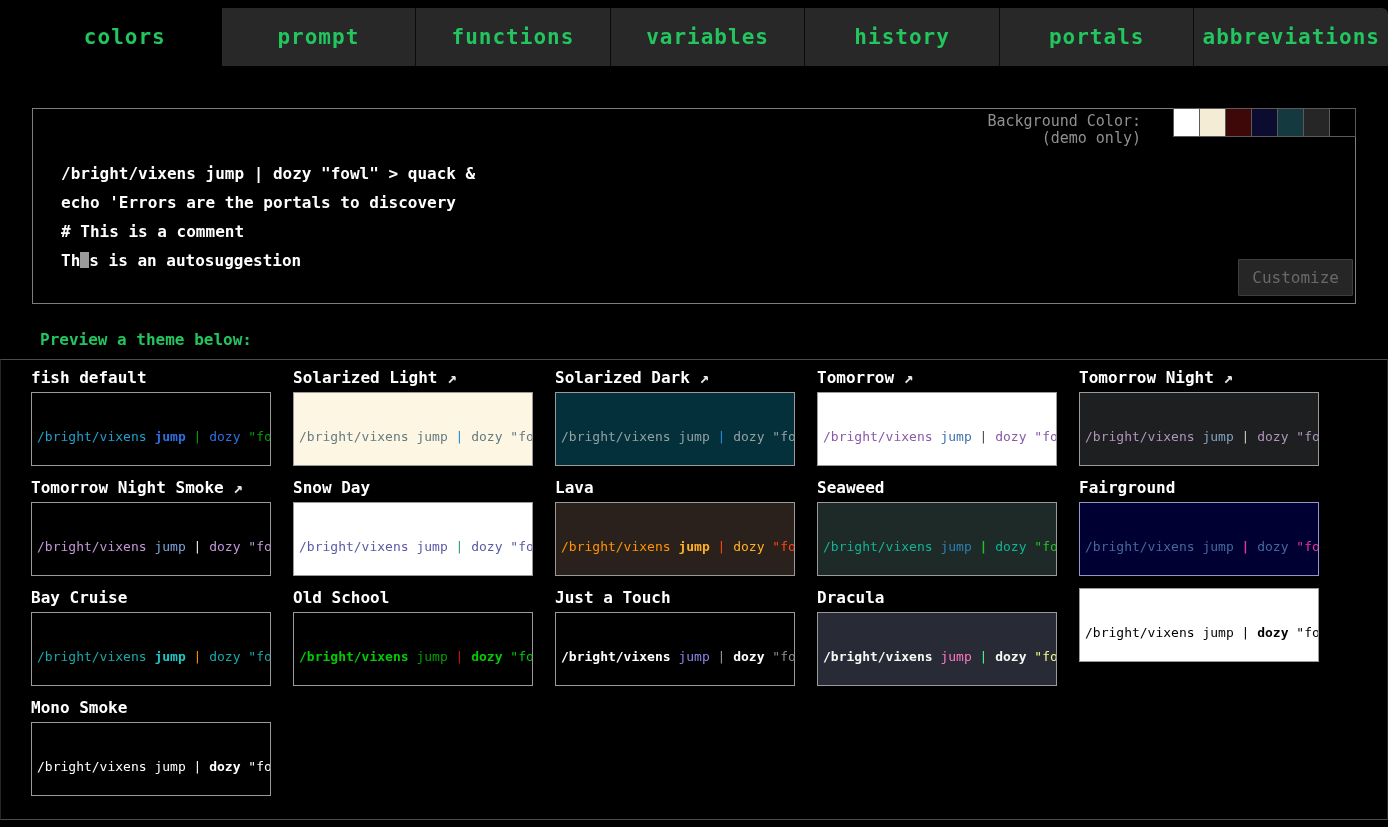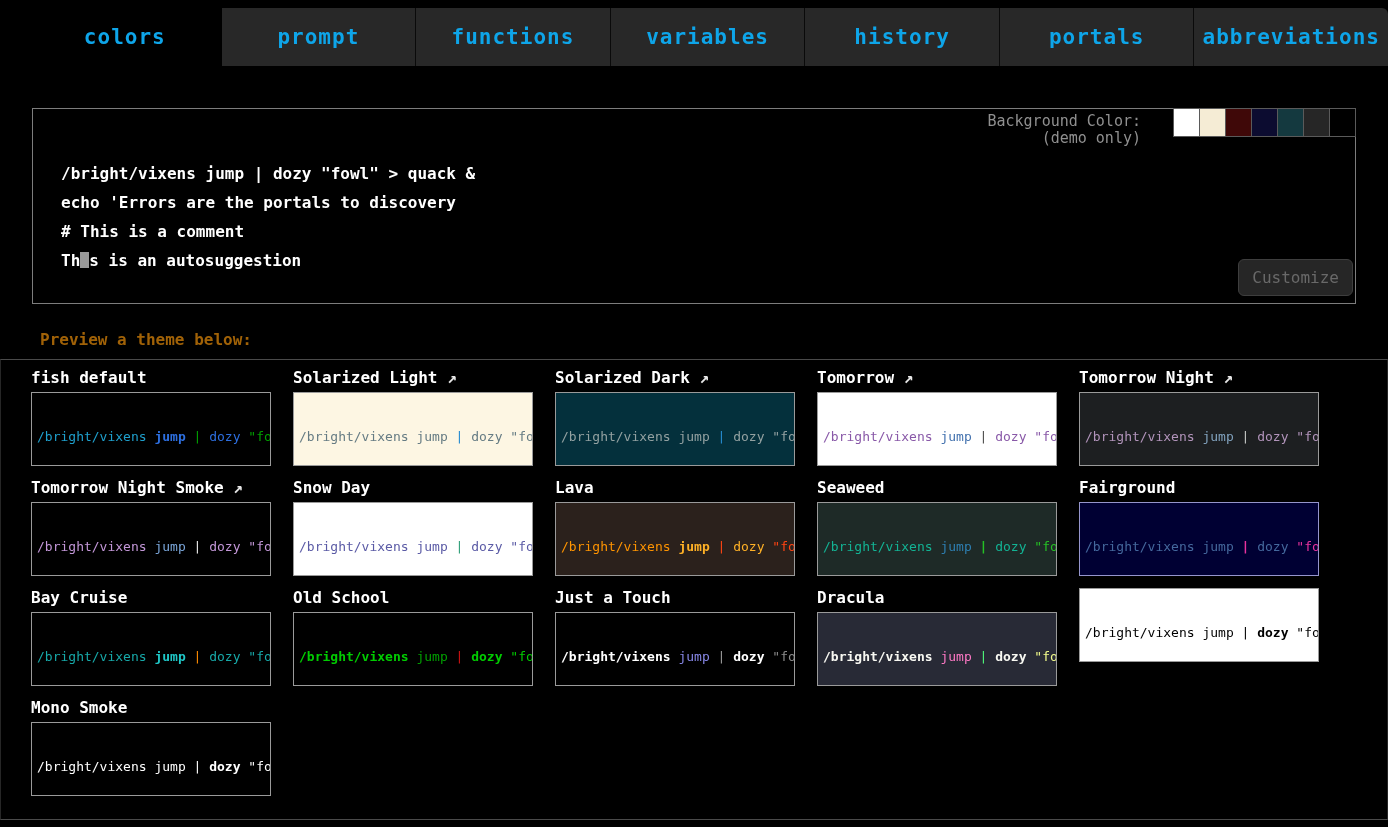--- a/index.html
+++ b/index.html
@@ -7,21 +7,21 @@
     width:1388px; height:827px;
     background:#000;
     font-family:"DejaVu Sans Mono", monospace;
     overflow:hidden;
   }
 
   
   .tabbar { display:flex; padding:8px 0 0 28px; height:58px; background:#000; }
   .tab {
     flex:1; display:flex; align-items:center; justify-content:center;
-    background:#282828; color:#0ea5e9; font-weight:bold; font-size:21px;
+    background:#282828; color:#22c55e; font-weight:bold; font-size:21px;
     border-left:1px solid #0a0a0a; cursor:pointer; letter-spacing:1px;
   }
   .tab:first-child { border-left:none; border-radius:6px 0 0 0; }
   .tab:last-child { border-radius:0 6px 0 0; }
   .tab.active { background:#000; border-radius:8px 8px 0 0; border-left:none; }
   .tab.active + .tab { border-left:none; }
 
   
   .demo-box {
     position:relative; margin:42px 32px 0; height:196px;
@@ -37,28 +37,28 @@
   .term { padding:50px 0 0 28px; }
   .term-line { color:#fff; font-weight:bold; font-size:16px; line-height:29px; white-space:pre; }
   .cursor {
     display:inline-block; width:9px; height:16px; vertical-align:-2px;
     background:#9a9a9a;
   }
 
   .customize-btn {
     position:absolute; right:2px; bottom:7px;
     background:#262626; color:#696969;
-    border:1px solid #3e3e3e; border-radius:6px;
+    border:1px solid #3e3e3e; border-radius:1px;
     font-family:"DejaVu Sans Mono", monospace; font-size:16px;
     padding:8px 13px; cursor:pointer;
   }
 
   
   .preview-heading {
-    margin:26px 0 10px 40px; color:#a16207; font-weight:bold; font-size:16px;
+    margin:26px 0 10px 40px; color:#22c55e; font-weight:bold; font-size:16px;
   }
 
   
   .themes {
     border-top:1px solid #4a4a4a; border-bottom:1px solid #4a4a4a;
     border-left:1px solid #262626; border-right:1px solid #262626;
     padding:8px 0 0 30px; height:461px; box-sizing:border-box; background:#000;
   }
   .theme-grid { display:grid; grid-template-columns:repeat(5,240px); column-gap:22px; row-gap:12px; }
   .theme-title { color:#fff; font-weight:bold; font-size:16px; height:21px; margin-bottom:3px; white-space:pre; }

